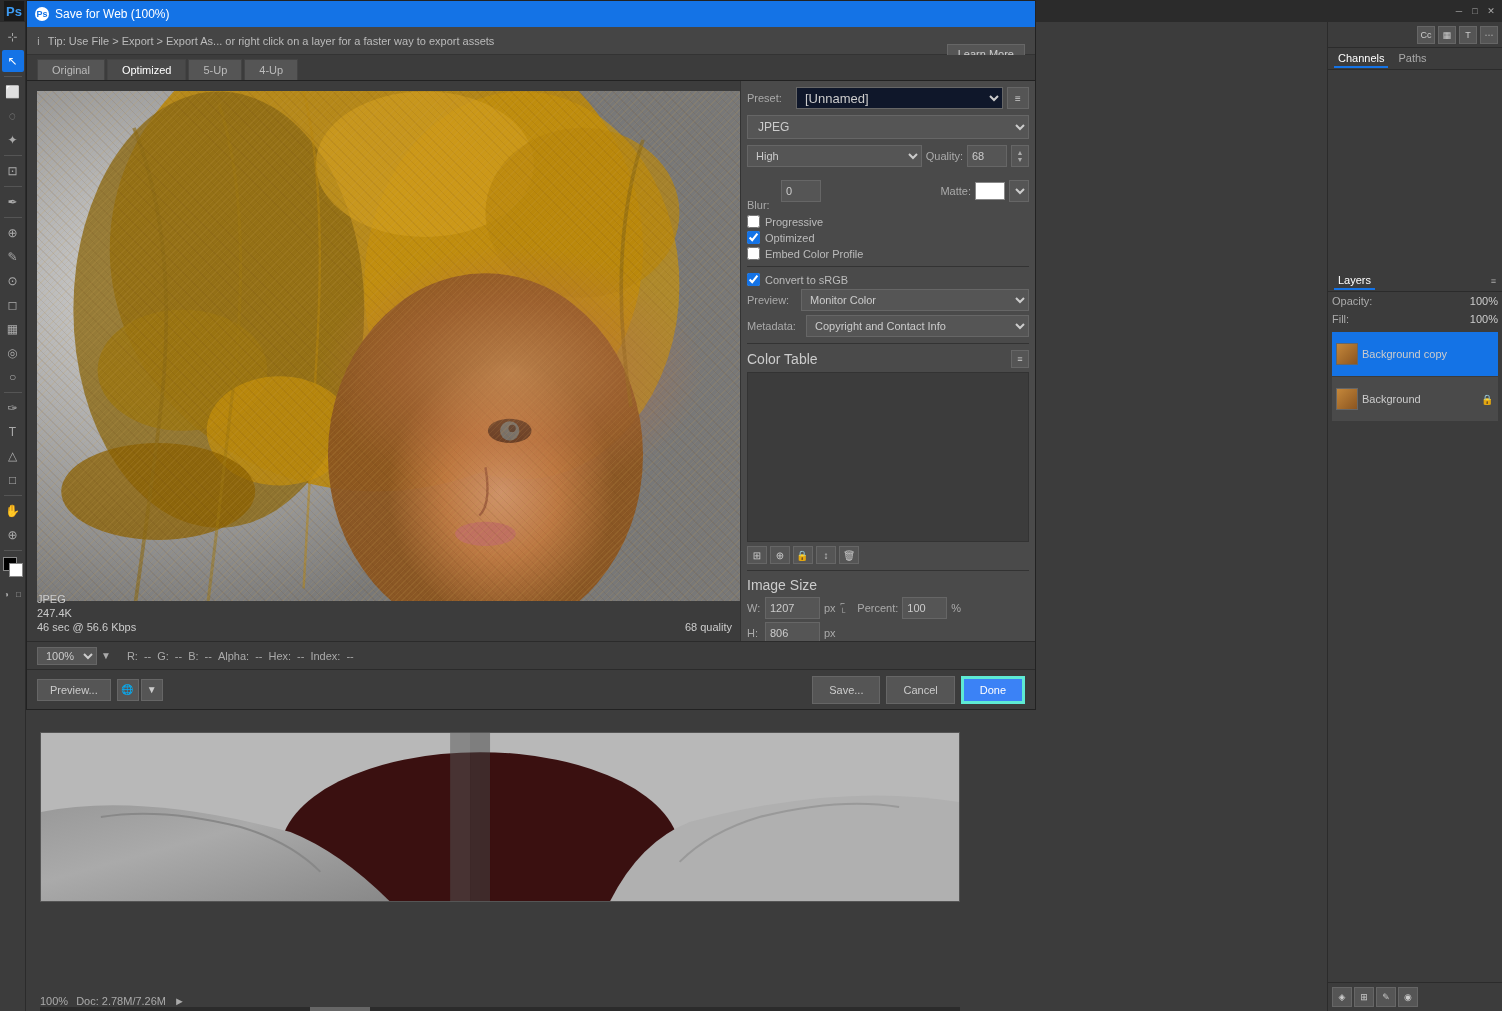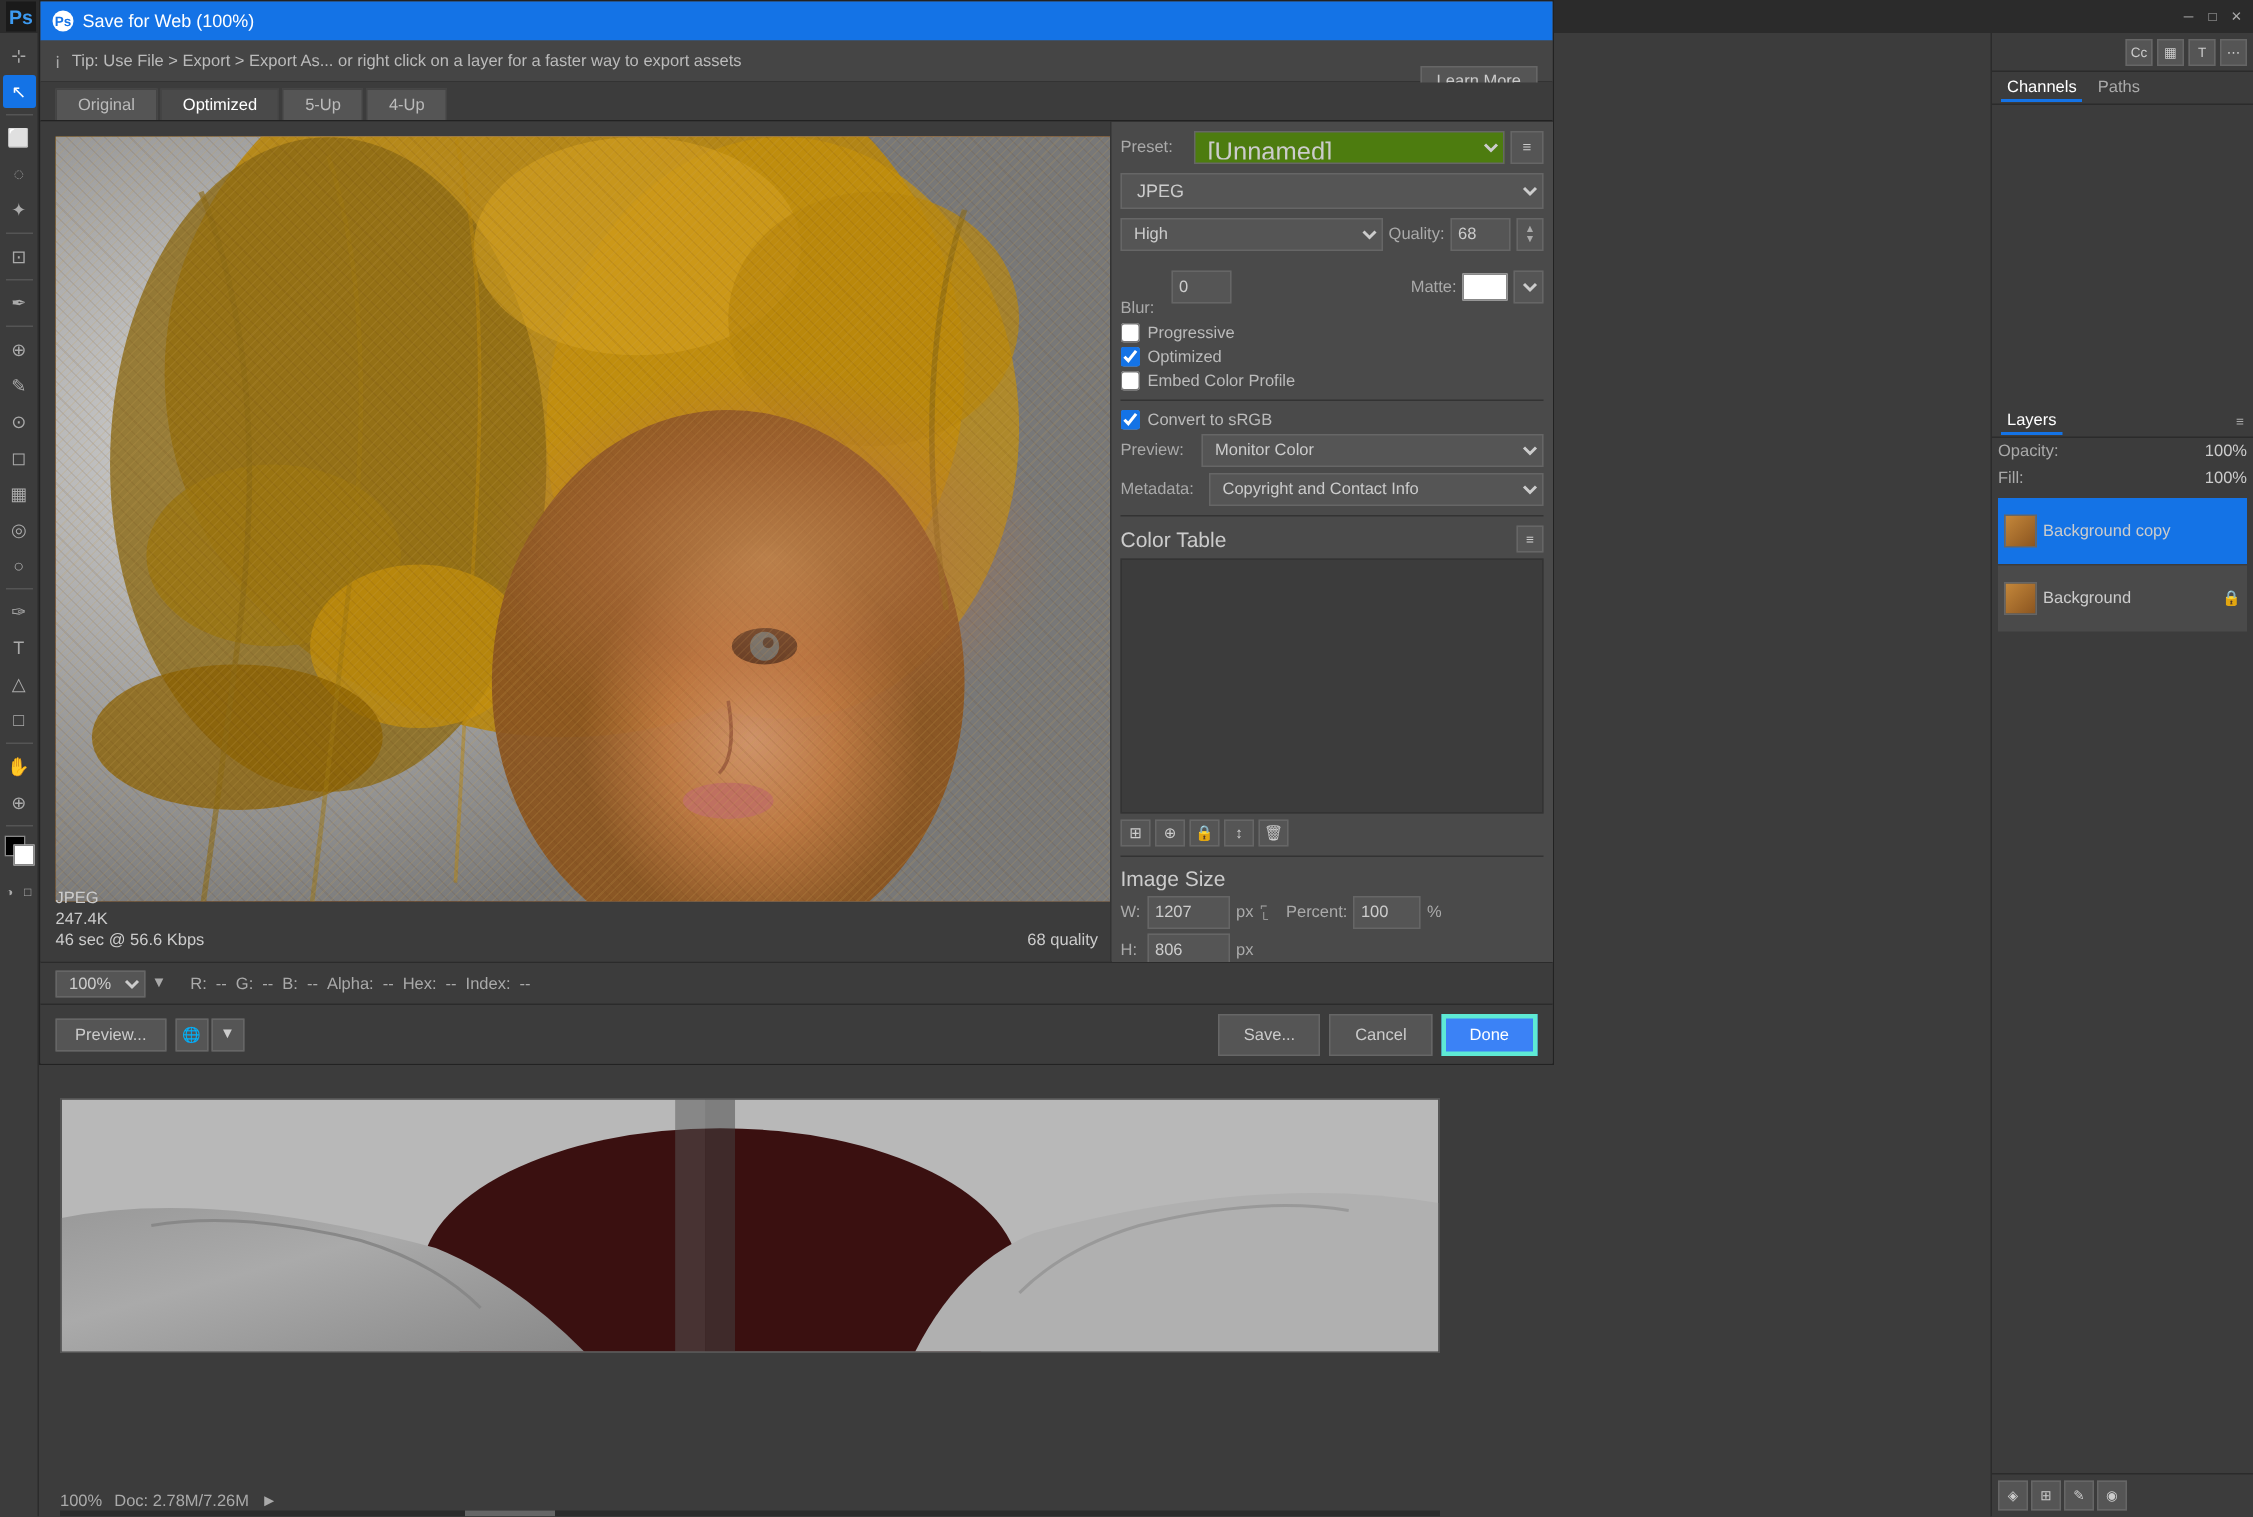--- a/index.html
+++ b/index.html
@@ -303,22 +303,22 @@
       display: flex;
       align-items: center;
       margin-bottom: 6px;
       gap: 4px;
     }
     .preset-label {
       color: #aaa; font-size: 11px; width: 45px;
     }
     .preset-select {
       flex: 1;
-      background: #4d7c0f; border: 1px solid #666;
-      color: #ccc; font-size: 17px; padding: 2px 4px; height: 22px;
+      background: #0f172a; border: 1px solid #666;
+      color: #ccc; font-size: 13px; padding: 2px 4px; height: 22px;
     }
     .preset-menu-btn {
       width: 22px; height: 22px;
       background: #555; border: 1px solid #666;
       color: #ccc; display: flex; align-items: center; justify-content: center;
       cursor: pointer; font-size: 10px;
     }
 
     .format-row {
       margin-bottom: 6px;

